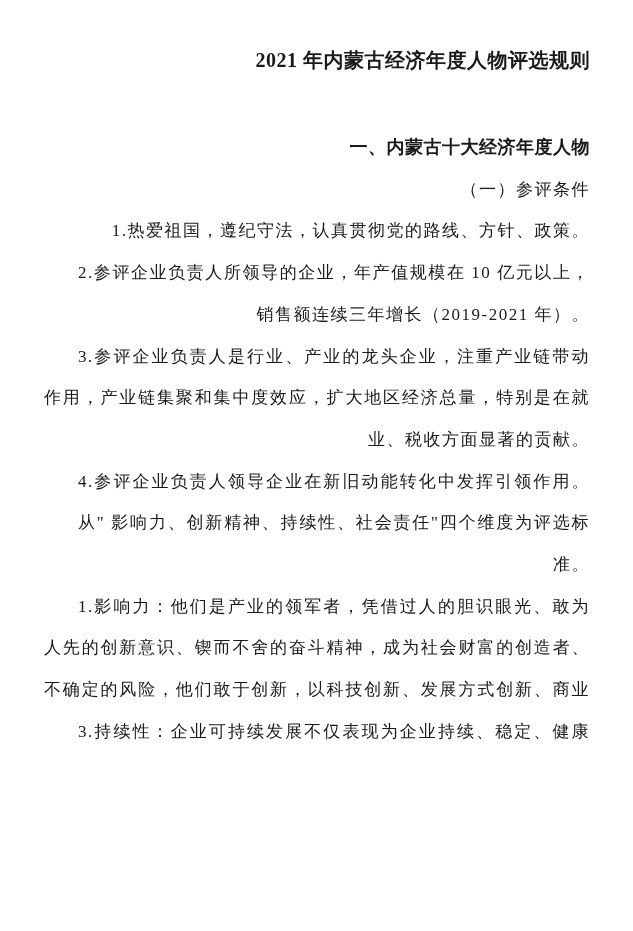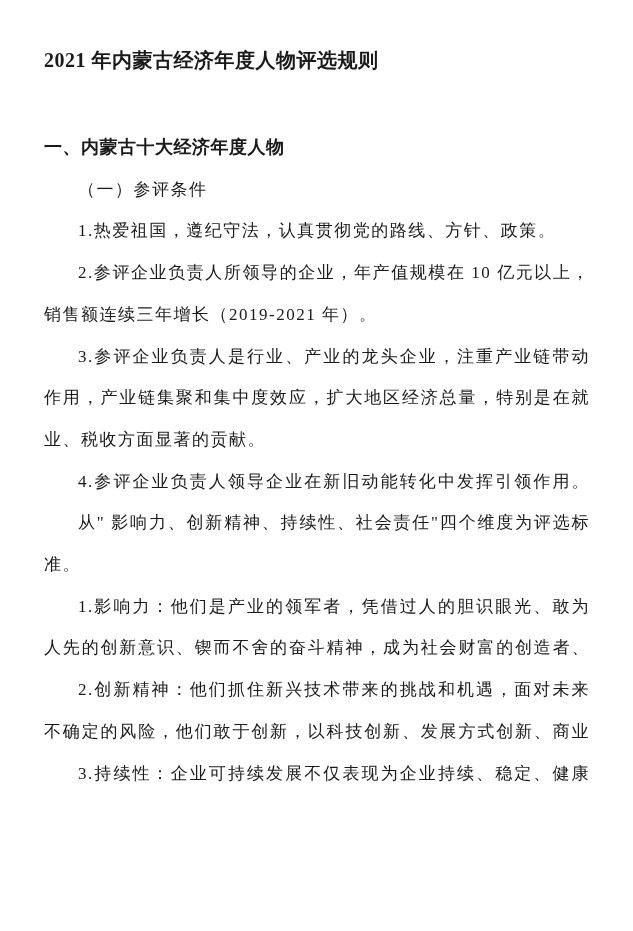--- a/index.html
+++ b/index.html
@@ -17,35 +17,35 @@
     height: 931px;
     box-sizing: border-box;
     background: var(--page-bg);
     color: var(--text-color);
     font-family: "Liberation Serif", "DejaVu Serif", serif;
     padding: 0 43px 0 44px;
     overflow: hidden;
   }
   .title {
     margin-top: 46px;
-    text-align: left;
+    text-align: right;
     font-size: 20px;
     font-weight: bold;
     line-height: 28px;
     letter-spacing: 0.5px;
     white-space: nowrap;
   }
   .content {
     margin-top: 53px;
   }
   .line {
     font-size: 17px;
     line-height: 41.7px;
     letter-spacing: 1.5px;
-    text-align: left;
+    text-align: right;
     white-space: nowrap;
   }
   .line.heading {
     font-size: 18px;
     font-weight: bold;
     letter-spacing: 0.5px;
   }
   .line.indent {
     text-indent: 34px;
   }
@@ -67,17 +67,16 @@
     <div class="line indent full">2.参评企业负责人所领导的企业，年产值规模在 10 亿元以上，</div>
     <div class="line">销售额连续三年增长（2019-2021 年）。</div>
     <div class="line indent full">3.参评企业负责人是行业、产业的龙头企业，注重产业链带动</div>
     <div class="line full">作用，产业链集聚和集中度效应，扩大地区经济总量，特别是在就</div>
     <div class="line">业、税收方面显著的贡献。</div>
     <div class="line indent full">4.参评企业负责人领导企业在新旧动能转化中发挥引领作用。</div>
     <div class="line indent full">从" 影响力、创新精神、持续性、社会责任"四个维度为评选标</div>
     <div class="line">准。</div>
     <div class="line indent full">1.影响力：他们是产业的领军者，凭借过人的胆识眼光、敢为</div>
     <div class="line full">人先的创新意识、锲而不舍的奋斗精神，成为社会财富的创造者、</div>
-    <div class="line indent full">2.创新精神：他们抓住新兴技术带来的挑战和机遇，面对未来</div>
     <div class="line full">不确定的风险，他们敢于创新，以科技创新、发展方式创新、商业</div>
     <div class="line indent full">3.持续性：企业可持续发展不仅表现为企业持续、稳定、健康</div>
   </div>
 </div>
 
 </body></html>

